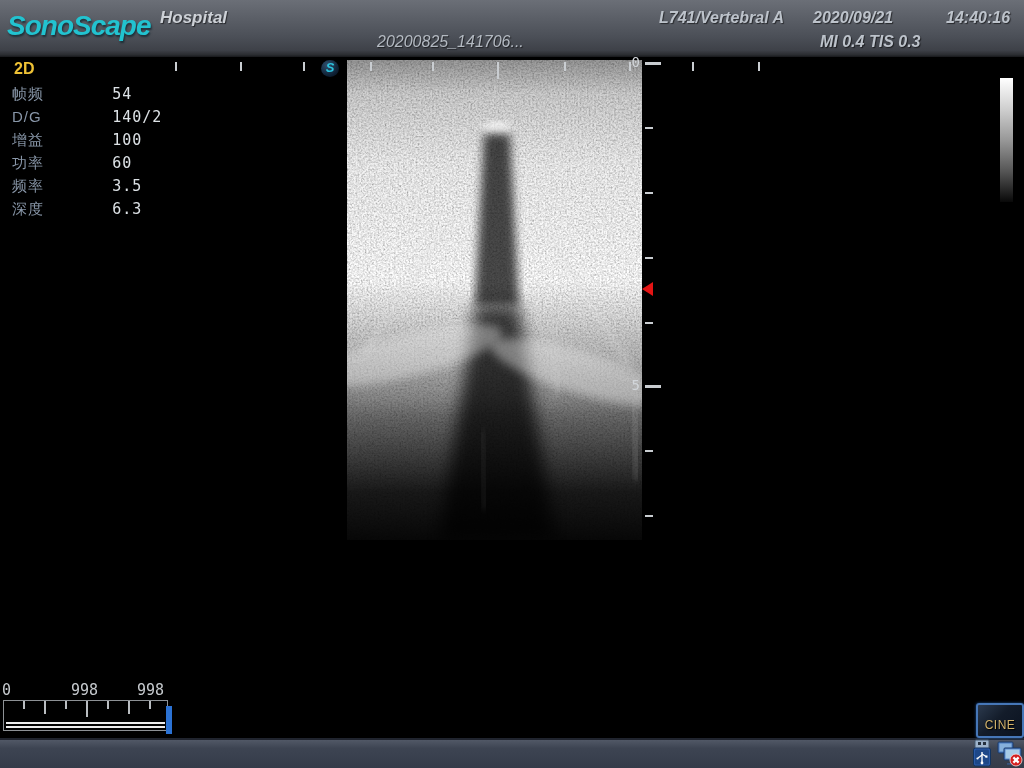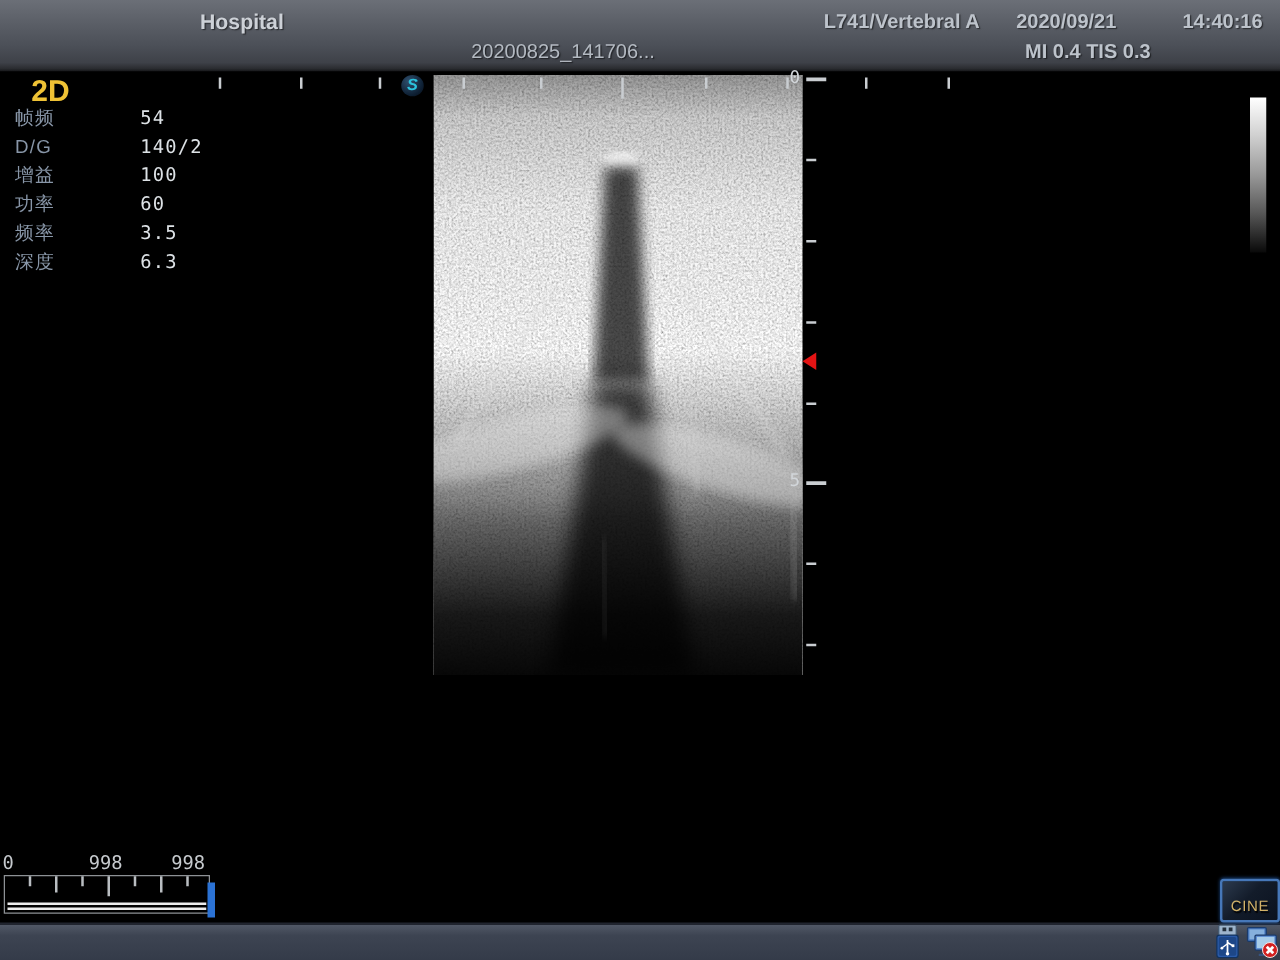--- a/index.html
+++ b/index.html
@@ -4,30 +4,30 @@
 <style>
   html,body{margin:0;padding:0;background:#000;}
   body{width:1024px;height:768px;overflow:hidden;font-family:"Liberation Sans",sans-serif;}
   #screen{position:relative;width:1024px;height:768px;background:#000;}
 
   
   .topbar{position:absolute;left:0;top:0;width:1024px;height:57px;
     background:linear-gradient(180deg,#6b6f77 0%,#5d6169 28%,#4b4f57 65%,#3e4148 88%,#2b2d31 96%,#17181b 100%);}
   .brand{position:absolute;left:7px;top:10px;font-size:28px;font-weight:bold;font-style:italic;
     color:var(--brand-teal);letter-spacing:-1px;text-shadow:1px 2px 2px rgba(0,30,40,.65);}
-  .hdr{position:absolute;font-size:16px;font-weight:bold;color:#bdc3cb;text-shadow:1px 1px 1px rgba(0,0,0,.55);white-space:nowrap;}
+  .hdr{position:absolute;font-size:16px;font-weight:bold;color:#bdc3cb;text-shadow:1px 1px 1px rgba(0,0,0,.55);white-space:nowrap;font-style:italic;}
   .hospital{left:160px;top:8px;font-size:17px;color:#cdd1d7;}
   .preset{left:659px;top:9px;}
   .date{left:813px;top:9px;}
   .time{left:946px;top:9px;text-align:right;}
   .study{left:377px;top:33px;font-weight:normal;color:#b3b9c1;}
   .mi{left:820px;top:33px;}
 
   
-  .mode{position:absolute;left:25px;top:60px;font-size:24px;font-weight:bold;color:var(--mode-yellow);}
+  .mode{position:absolute;left:14px;top:60px;font-size:16px;font-weight:bold;color:var(--mode-yellow);}
   .prow{position:absolute;left:12px;font-size:15px;white-space:nowrap;}
   .plabel{display:inline-block;width:52px;color:var(--label-blue);letter-spacing:1px;}
   .pvalue{font-family:"DejaVu Sans Mono",monospace;color:var(--value-white);letter-spacing:1px;margin-left:44px;}
 
   
   .usimg{position:absolute;left:347px;top:60px;background:#000;}
 
   
   .smark{position:absolute;left:321px;top:60px;width:18px;height:17px;border-radius:50%;
     background:radial-gradient(circle at 35% 30%,#30506e 0%,#0e2034 65%,#050b14 100%);
@@ -64,20 +64,21 @@
     text-shadow:1px 1px 1px #000;font-family:"Liberation Sans",sans-serif;
     padding:8px 0 0 0;text-align:center;cursor:pointer;}
   .tb-icon{position:absolute;cursor:pointer;}
 </style>
 </head>
 <body>
 
 <div id="screen">
 
   <div class="topbar">
+    <div class="brand">SonoScape</div>
     <div class="hdr hospital">Hospital</div>
     <div class="hdr preset">L741/Vertebral A</div>
     <div class="hdr date">2020/09/21</div>
     <div class="hdr time">14:40:16</div>
     <div class="hdr study">20200825_141706...</div>
     <div class="hdr mi">MI 0.4 TIS 0.3</div>
   </div>
 
   <div class="mode">2D</div>
   <div class="prow" style="top:85px">

